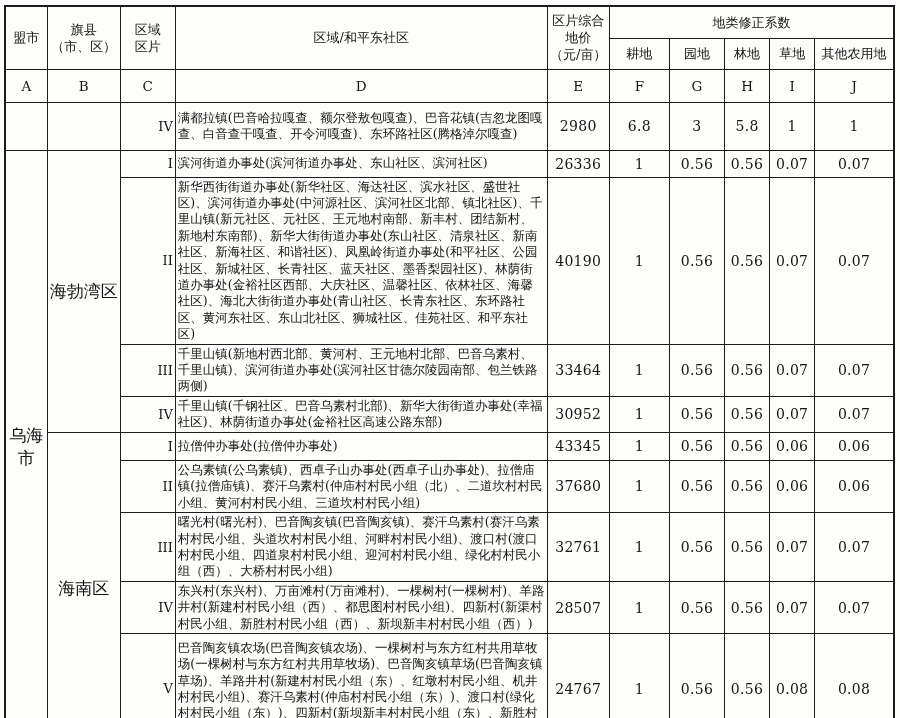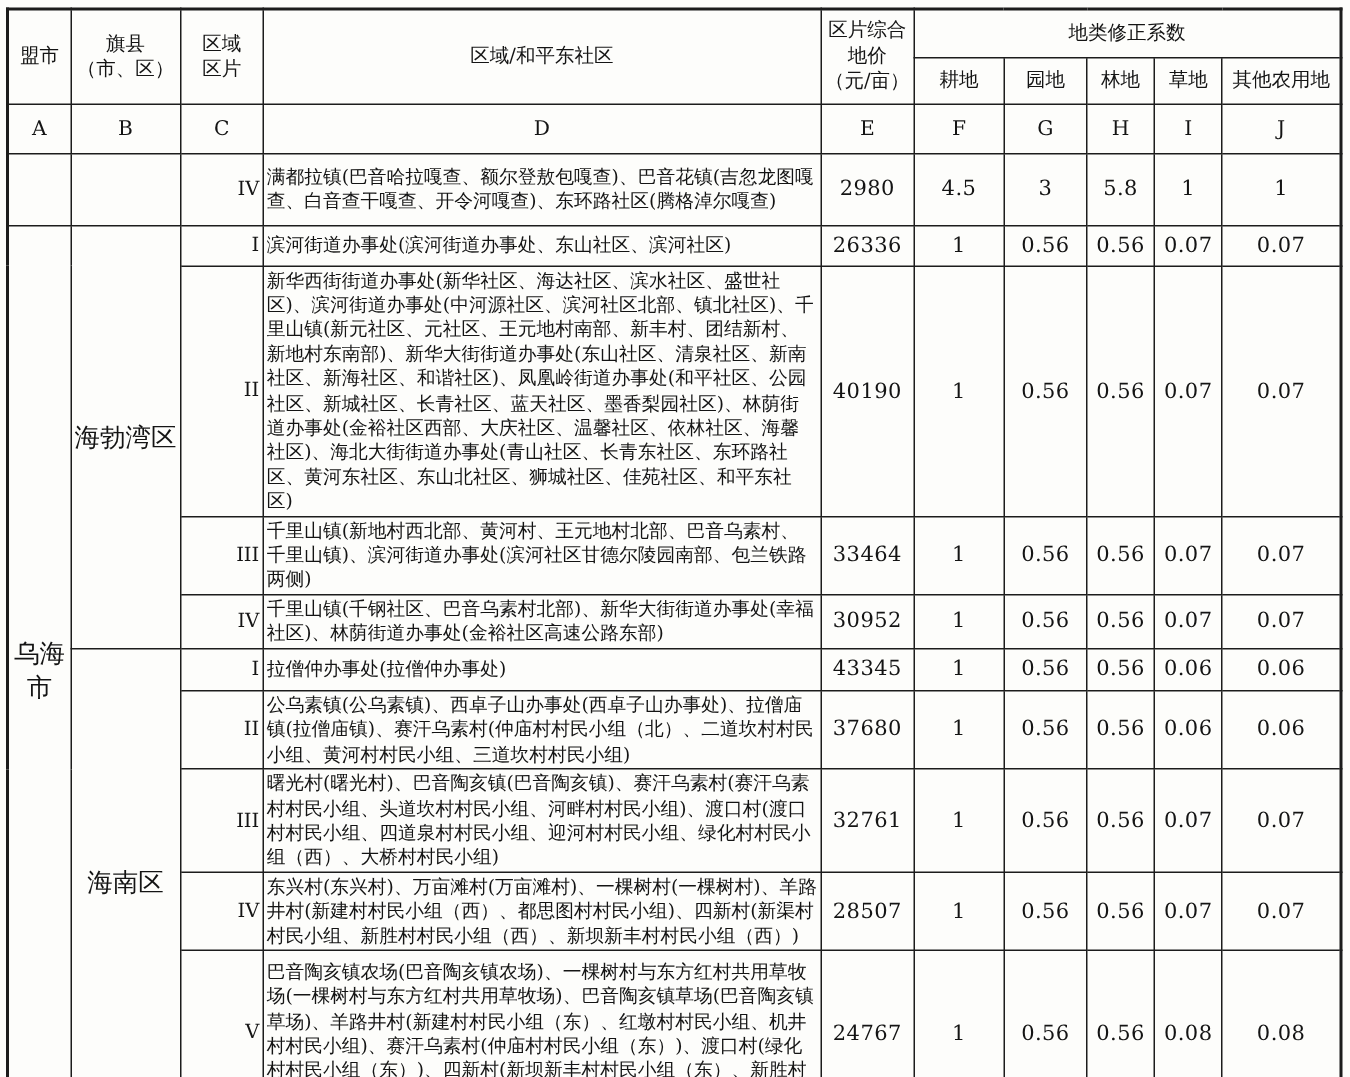--- a/index.html
+++ b/index.html
@@ -73,21 +73,21 @@
       <td class="letter">I</td>
       <td class="letter">J</td>
     </tr>
 
     <tr class="h48">
       <td class="merge"></td>
       <td class="merge"></td>
       <td class="zone">IV</td>
       <td class="desc">满都拉镇(巴音哈拉嘎查、额尔登敖包嘎查)、巴音花镇(吉忽龙图嘎查、白音查干嘎查、开令河嘎查)、东环路社区(腾格淖尔嘎查)</td>
       <td class="num">2980</td>
-      <td class="num">4.5</td>
+      <td class="num">6.8</td>
       <td class="num">3</td>
       <td class="num">5.8</td>
       <td class="num">1</td>
       <td class="num">1</td>
     </tr>
 
     <tr class="h27">
       <td class="merge" rowspan="9">乌海市</td>
       <td class="merge" rowspan="4">海勃湾区</td>
       <td class="zone">I</td>

